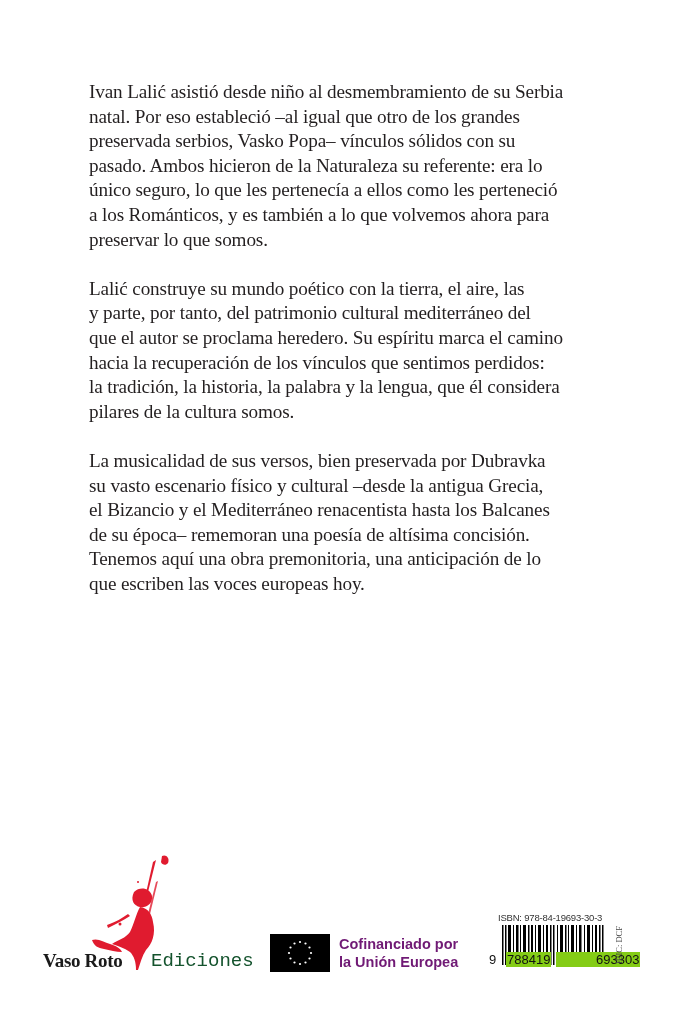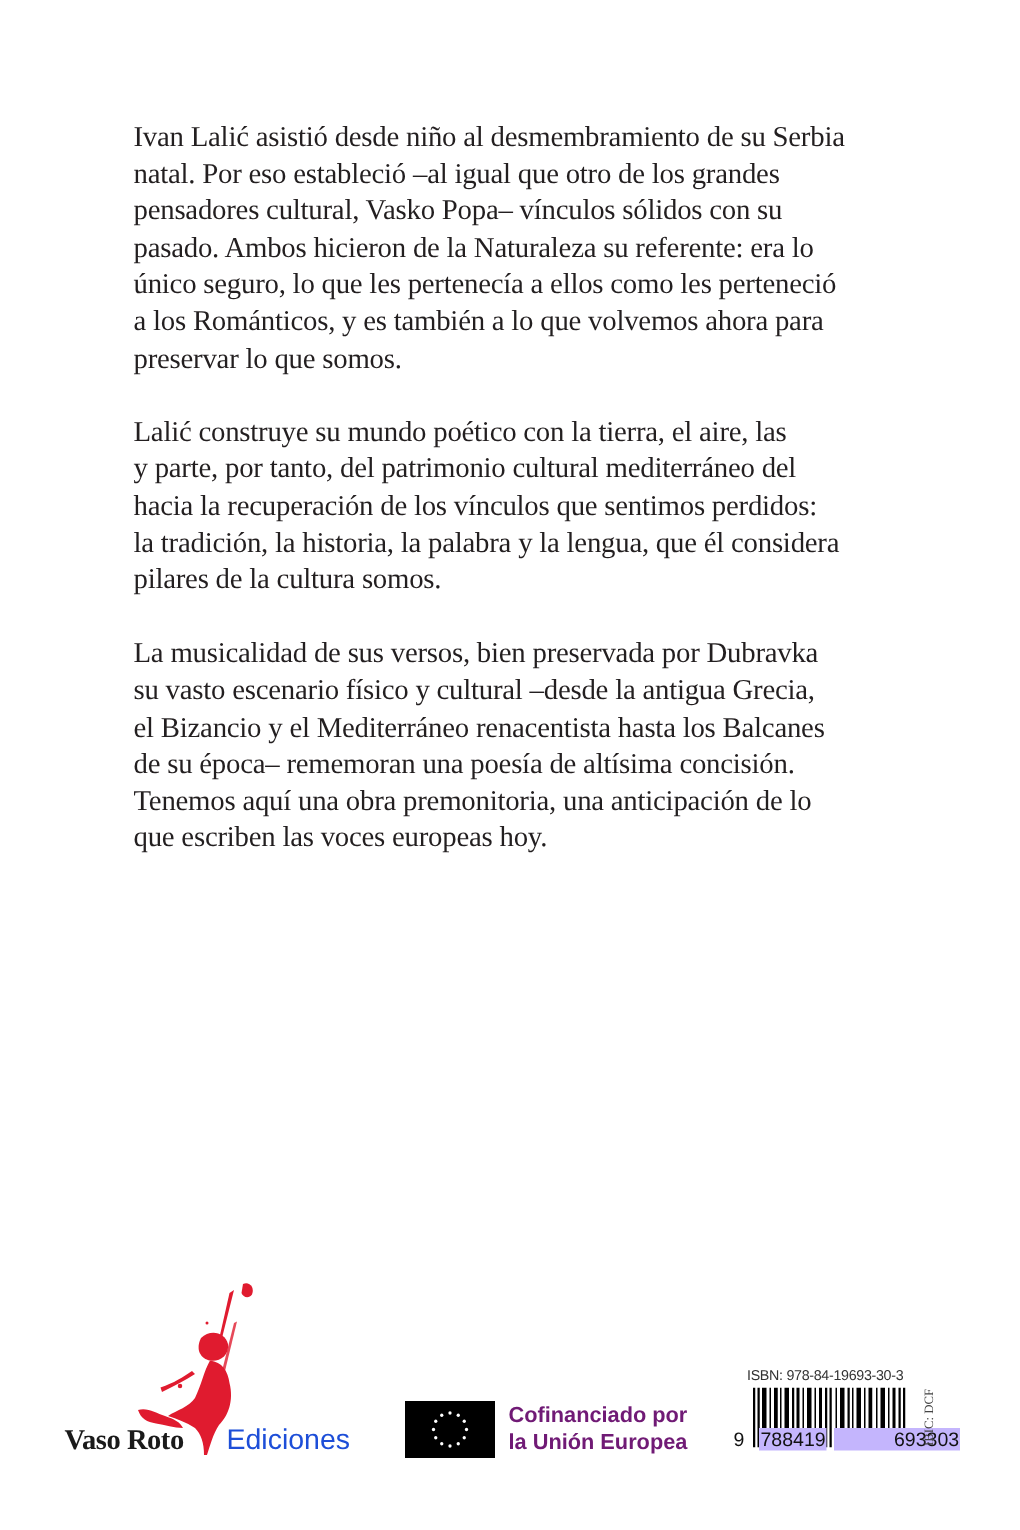--- a/index.html
+++ b/index.html
@@ -17,66 +17,67 @@
   .line { display: block; white-space: nowrap; }
 
   .logo-wrap { position: absolute; left: 40px; top: 840px; width: 200px; height: 140px; }
   .logo-figure { position: absolute; left: 50px; top: 12px; width: 100px; height: 120px; }
   .logo-name {
     position: absolute; left: 3px; top: 110px; font-size: 19px; font-weight: bold;
     font-family: "Liberation Serif", serif; color: #1a1a1a; letter-spacing: -0.3px;
   }
   .logo-sub {
     position: absolute; left: 111px; top: 110px; font-size: 19px;
-    font-family: Liberation Sans, sans-serif; color: #1d4ed8;
+    font-family: Liberation Mono, monospace; color: #14532d;
   }
 
   .eu-wrap { position: absolute; left: 270px; top: 934px; width: 190px; height: 40px; }
   .eu-flag { position: absolute; left: 0; top: 0; width: 60px; height: 38px; background: #000; }
   .eu-text {
     position: absolute; left: 69px; top: 1px; font-family: "Liberation Sans", sans-serif;
     font-weight: bold; font-size: 14.5px; line-height: 18px; color: #701a75;
   }
   .eu-text span { display: block; white-space: nowrap; }
 
   .isbn-wrap { position: absolute; left: 490px; top: 912px; width: 140px; height: 70px; }
   .isbn-label {
     position: absolute; left: 8px; top: 0; font-family: "Liberation Sans", sans-serif;
     font-size: 9.5px; color: #333; letter-spacing: -0.2px; white-space: nowrap;
   }
   .barcode { position: absolute; left: 8px; top: 13px; width: 110px; height: 40px; }
   .isbn-digits {
     position: absolute; top: 40px; font-family: "Liberation Sans", sans-serif;
-    font-size: 13px; color: #111; background: #c4b5fd; padding: 0 1px; line-height: 15px;
+    font-size: 13px; color: #111; background: #84cc16; padding: 0 1px; line-height: 15px;
   }
   .digit-first { left: -2px; background: transparent; }
   .digit-g1 { left: 16px; }
   .digit-g2 { left: 66px; padding-left: 40px; }
   .ibic {
     position: absolute; left: 124px; top: 8px; font-family: "Liberation Serif", serif;
     font-size: 8.5px; color: #444; transform: rotate(-90deg); transform-origin: left top;
     white-space: nowrap; top: 52px;
   }
 </style>
 </head>
 <body>
 
 <div class="text-block">
   <p class="para">
     <span class="line">Ivan Lalić asistió desde niño al desmembramiento de su Serbia</span>
     <span class="line">natal. Por eso estableció –al igual que otro de los grandes</span>
-    <span class="line">pensadores cultural, Vasko Popa– vínculos sólidos con su</span>
+    <span class="line">preservada serbios, Vasko Popa– vínculos sólidos con su</span>
     <span class="line">pasado. Ambos hicieron de la Naturaleza su referente: era lo</span>
     <span class="line">único seguro, lo que les pertenecía a ellos como les perteneció</span>
     <span class="line">a los Románticos, y es también a lo que volvemos ahora para</span>
     <span class="line">preservar lo que somos.</span>
   </p>
   <p class="para">
     <span class="line">Lalić construye su mundo poético con la tierra, el aire, las</span>
     <span class="line">y parte, por tanto, del patrimonio cultural mediterráneo del</span>
+    <span class="line">que el autor se proclama heredero. Su espíritu marca el camino</span>
     <span class="line">hacia la recuperación de los vínculos que sentimos perdidos:</span>
     <span class="line">la tradición, la historia, la palabra y la lengua, que él considera</span>
     <span class="line">pilares de la cultura somos.</span>
   </p>
   <p class="para">
     <span class="line">La musicalidad de sus versos, bien preservada por Dubravka</span>
     <span class="line">su vasto escenario físico y cultural –desde la antigua Grecia,</span>
     <span class="line">el Bizancio y el Mediterráneo renacentista hasta los Balcanes</span>
     <span class="line">de su época– rememoran una poesía de altísima concisión.</span>
     <span class="line">Tenemos aquí una obra premonitoria, una anticipación de lo</span>

